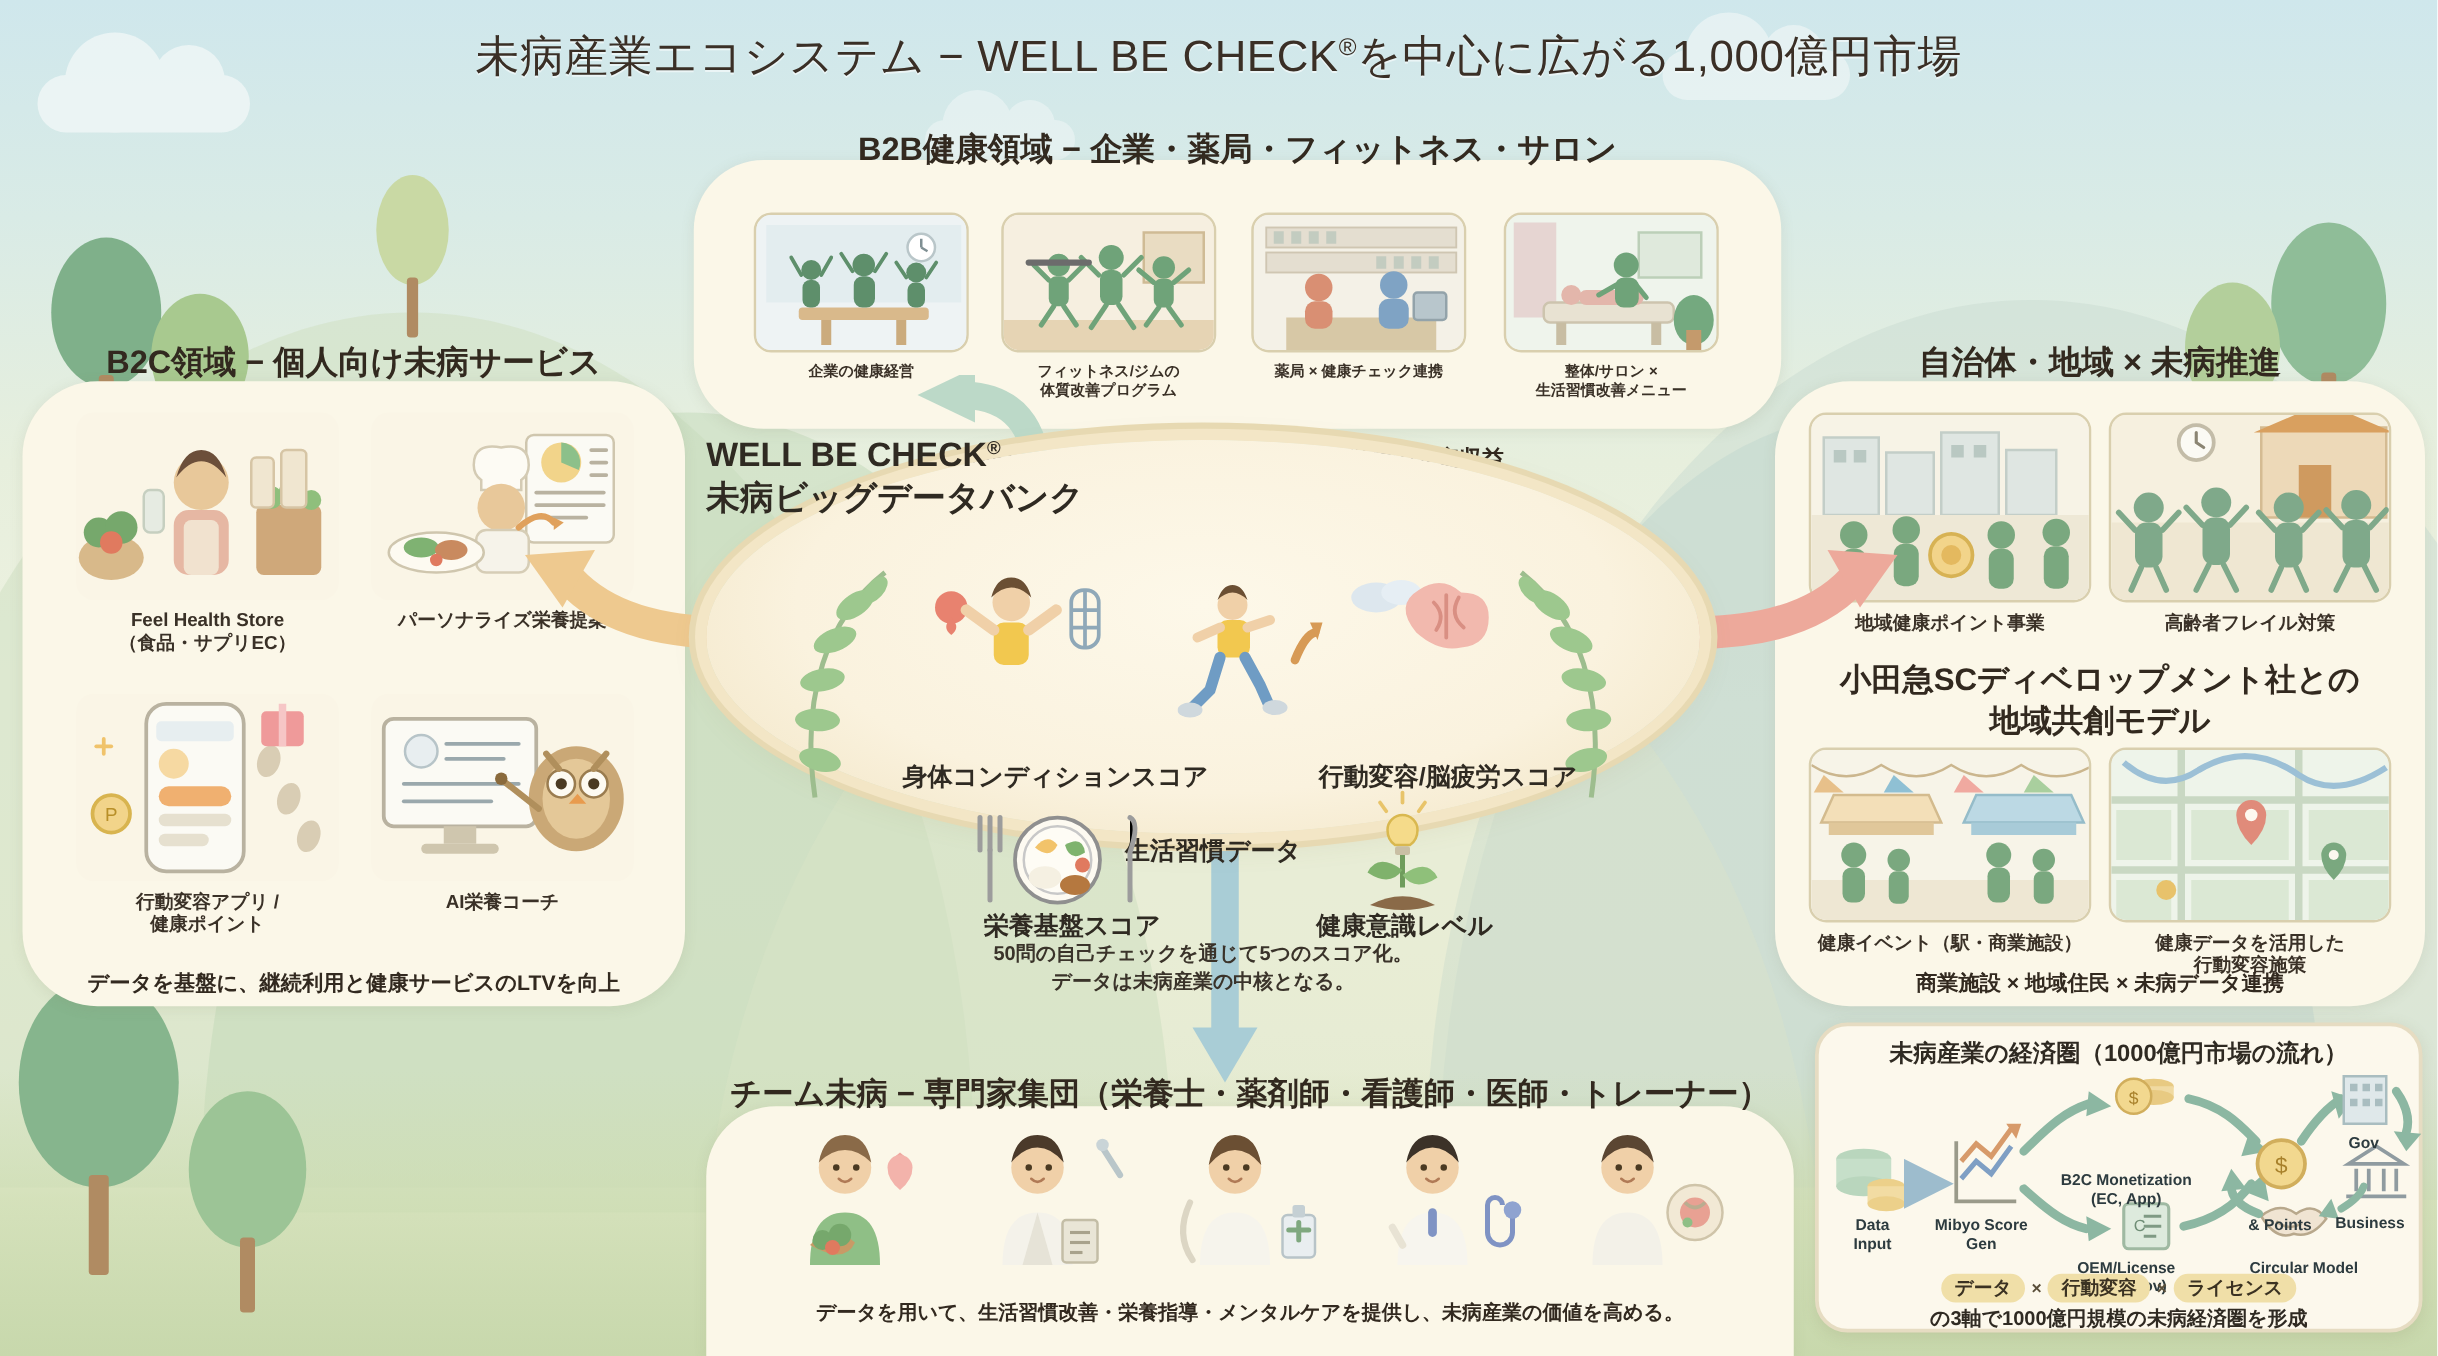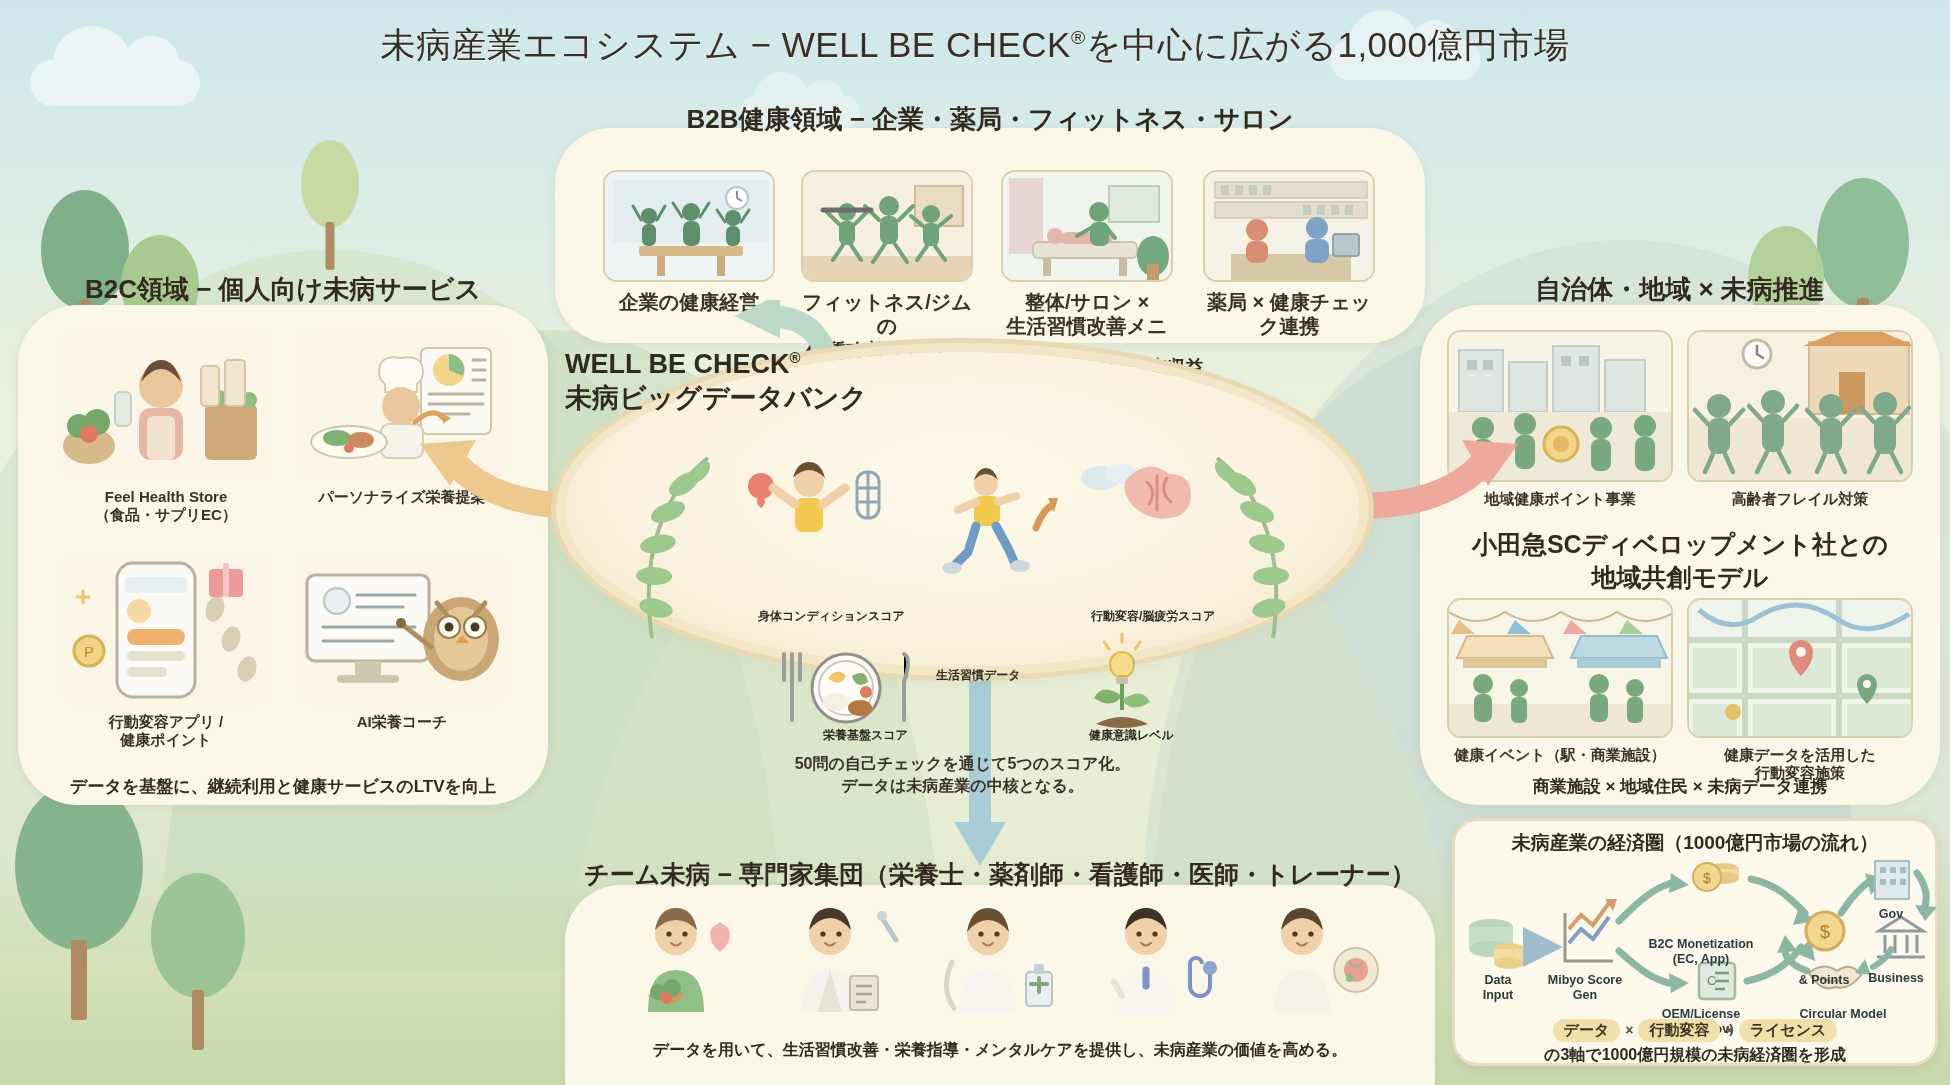--- a/index.html
+++ b/index.html
@@ -73,21 +73,21 @@
   .card-row { position:absolute; display:flex; justify-content:center; }
   .card {
     display:flex; flex-direction:column; align-items:center;
   }
   .illus {
     border-radius:14px; border:2px solid #d9cfae; overflow:hidden;
     position:relative;
   }
   .cap {
     margin-top:8px; text-align:center; color:#3a3127; line-height:1.22;
-    font-size:20px; font-weight:600;
+    font-size:12px; font-weight:600;
   }
   .cap.small { font-size:15px; }
   .footnote {
     position:absolute; left:0; right:0; text-align:center;
     font-size:18px; font-weight:700; color:#32291f;
   }
 
   
   #hub {
     position:absolute; left:565px; top:352px; width:795px; height:315px;
@@ -98,21 +98,21 @@
   .hub-title {
     position:absolute; top:-7px; left:0; right:0; 
     font-size:27px; font-weight:700; color:#2f2a22; line-height:1.25;
   }
   .hub-title sup { font-size:.55em; vertical-align:super; }
   .hub-sub {
     position:absolute; left:0; right:0; text-align:center;
     font-size:16px; font-weight:600; color:#3a332a; line-height:1.35;
   }
   .score-label {
-    position:absolute; font-size:12px; font-weight:700; color:#2f2a22; white-space:nowrap;margin-left:36px;
+    position:absolute; font-size:20px; font-weight:700; color:#2f2a22; white-space:nowrap;
   }
   .hubicon { position:absolute; }
 
   
   .arrow { position:absolute; }
 
   
   #econ {
     position:absolute; left:1452px; top:818px; width:486px; height:248px;
     background:#fcf8ec; border:3px solid #e6dcc2; border-radius:26px;
@@ -255,20 +255,53 @@
             <path d="M124 74 L114 88"></path>
               <path d="M132 74 L142 88"></path>
           </g>
           <g stroke="#6c6c6c" stroke-width="5" stroke-linecap="round">
               <path d="M20 38 L68 38"></path>
             </g>
         </svg>
       </div>
       <div class="cap" style="white-space:pre-line;width:176px;">フィットネス/ジムの
 体質改善プログラム</div>
+    </div>
+
+    <div class="card">
+      <div class="illus" style="width:172px;height:112px;background:#f3f1e8;">
+        <svg class="sv" viewBox="0 0 172 112" width="172" height="112">
+          <rect x="0" y="0" width="172" height="112" fill="#f4f1e7"></rect>
+          <g fill="#e4ded0" stroke="#cfc6b2" stroke-width="1.5">
+            <rect x="10" y="10" width="152" height="16"></rect>
+              <rect x="10" y="30" width="152" height="16"></rect>
+          </g>
+          <g fill="#c3ccc0">
+            <rect x="16" y="13" width="8" height="10"></rect>
+              <rect x="30" y="13" width="8" height="10"></rect>
+            <rect x="44" y="13" width="8" height="10"></rect>
+              <rect x="58" y="13" width="8" height="10"></rect>
+            <rect x="98" y="33" width="8" height="10"></rect>
+              <rect x="112" y="33" width="8" height="10"></rect>
+            <rect x="126" y="33" width="8" height="10"></rect>
+              <rect x="140" y="33" width="8" height="10"></rect>
+          </g>
+          <rect x="26" y="82" width="120" height="30" fill="#d7c8a6"></rect>
+          <g fill="#d98f73">
+              <circle cx="52" cy="58" r="11"></circle>
+              <rect x="41" y="69" width="22" height="22" rx="8"></rect>
+            </g>
+          <g fill="#7fa3c4">
+              <circle cx="112" cy="56" r="11"></circle>
+              <rect x="100" y="67" width="24" height="24" rx="8"></rect>
+            </g>
+          <rect x="128" y="62" width="26" height="22" rx="3" fill="#b8c6cc" stroke="#93a3aa" stroke-width="2"></rect>
+        </svg>
+      </div>
+      <div class="cap" style="white-space:pre-line;width:180px;">薬局 × 健康チェック連携</div>
     </div>
 
     <div class="card">
       <div class="illus" style="width:172px;height:112px;background:#eef3ec;">
         <svg class="sv" viewBox="0 0 172 112" width="172" height="112">
           <rect x="0" y="0" width="172" height="112" fill="#eff4ec"></rect>
           <rect x="6" y="6" width="34" height="76" fill="#e2c8c8" opacity=".7"></rect>
           <rect x="106" y="14" width="50" height="36" fill="#dfe9dc" stroke="#bccfb8" stroke-width="2"></rect>
           <rect x="30" y="70" width="104" height="16" rx="5" fill="#e8e2d2" stroke="#cdc4ae" stroke-width="2"></rect>
           <rect x="40" y="86" width="8" height="18" fill="#c8bda3"></rect>
@@ -286,53 +319,20 @@
               <path d="M104 56 L112 66"></path>
           </g>
           <g fill="#74a97f">
               <ellipse cx="150" cy="84" rx="16" ry="20"></ellipse>
               <rect x="144" y="92" width="12" height="18" fill="#c49a6c"></rect>
             </g>
         </svg>
       </div>
       <div class="cap" style="white-space:pre-line;width:180px;">整体/サロン ×
 生活習慣改善メニュー</div>
-    </div>
-
-    <div class="card">
-      <div class="illus" style="width:172px;height:112px;background:#f3f1e8;">
-        <svg class="sv" viewBox="0 0 172 112" width="172" height="112">
-          <rect x="0" y="0" width="172" height="112" fill="#f4f1e7"></rect>
-          <g fill="#e4ded0" stroke="#cfc6b2" stroke-width="1.5">
-            <rect x="10" y="10" width="152" height="16"></rect>
-              <rect x="10" y="30" width="152" height="16"></rect>
-          </g>
-          <g fill="#c3ccc0">
-            <rect x="16" y="13" width="8" height="10"></rect>
-              <rect x="30" y="13" width="8" height="10"></rect>
-            <rect x="44" y="13" width="8" height="10"></rect>
-              <rect x="58" y="13" width="8" height="10"></rect>
-            <rect x="98" y="33" width="8" height="10"></rect>
-              <rect x="112" y="33" width="8" height="10"></rect>
-            <rect x="126" y="33" width="8" height="10"></rect>
-              <rect x="140" y="33" width="8" height="10"></rect>
-          </g>
-          <rect x="26" y="82" width="120" height="30" fill="#d7c8a6"></rect>
-          <g fill="#d98f73">
-              <circle cx="52" cy="58" r="11"></circle>
-              <rect x="41" y="69" width="22" height="22" rx="8"></rect>
-            </g>
-          <g fill="#7fa3c4">
-              <circle cx="112" cy="56" r="11"></circle>
-              <rect x="100" y="67" width="24" height="24" rx="8"></rect>
-            </g>
-          <rect x="128" y="62" width="26" height="22" rx="3" fill="#b8c6cc" stroke="#93a3aa" stroke-width="2"></rect>
-        </svg>
-      </div>
-      <div class="cap" style="white-space:pre-line;width:180px;">薬局 × 健康チェック連携</div>
     </div>
   </div>
   <div class="footnote" style="top:355px; left:555px; width:870px;">WELL BE CHECKのOEMライセンス提供で安定収益</div>
 
   <div class="panel" style="left:18px; top:305px; width:530px; height:500px; border-radius:60px;"></div>
   <div class="section-head" style="top:272px; left:18px; width:530px;">B2C領域 − 個人向け未病サービス</div>
 
   <div class="card-row" style="left:38px; top:330px; width:492px; gap:26px;">
     <div class="card">
       <div class="illus" style="width:210px;height:150px;background:#faf5e6;border:none;">

